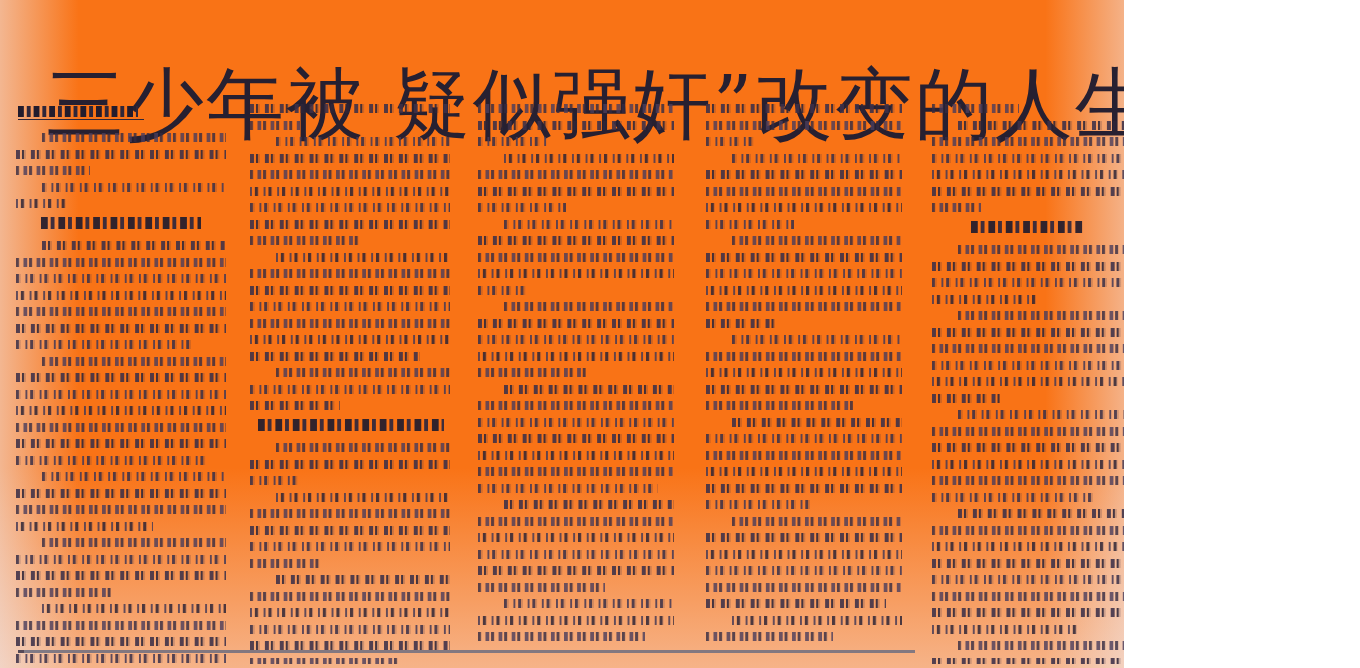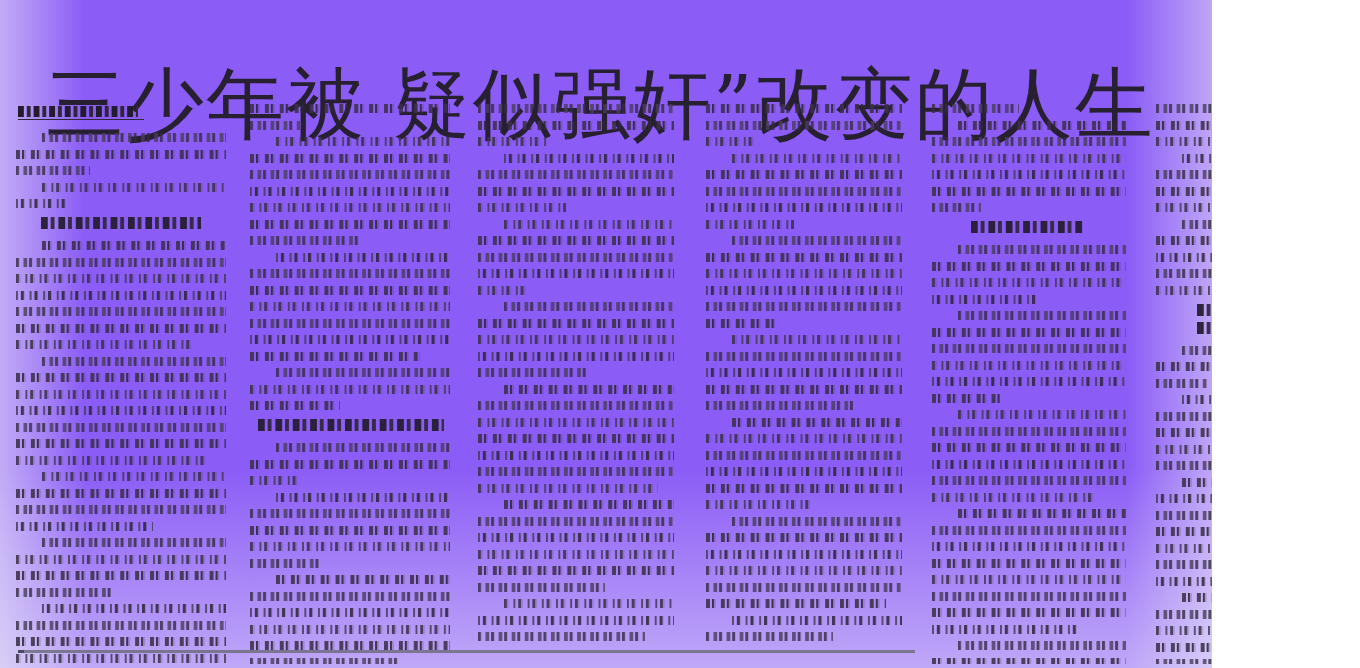--- a/index.html
+++ b/index.html
@@ -7,23 +7,23 @@
     margin: 0;
     padding: 0;
     background: #ffffff;
   }
   body {
     font-family: "Liberation Sans", sans-serif;
   }
 
   .page {
     position: relative;
-    width: 1212px;
+    width: 1124px;
     height: 668px;
-    background: #8b5cf6;
+    background: #f97316;
     overflow: hidden;
   }
 
   
   .paper-tint {
     position: absolute;
     inset: 0;
     background:
       linear-gradient(90deg, rgba(238,238,246,0.55) 0%, rgba(255,255,255,0) 7%,
                              rgba(255,255,255,0) 93%, rgba(240,240,248,0.5) 100%),

